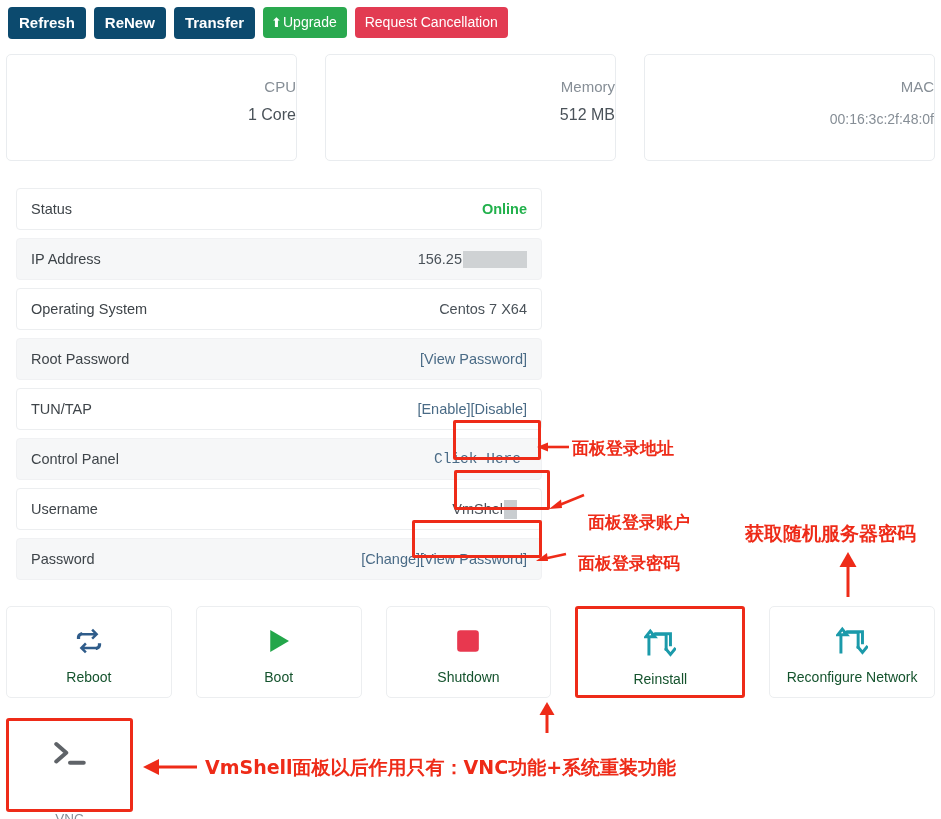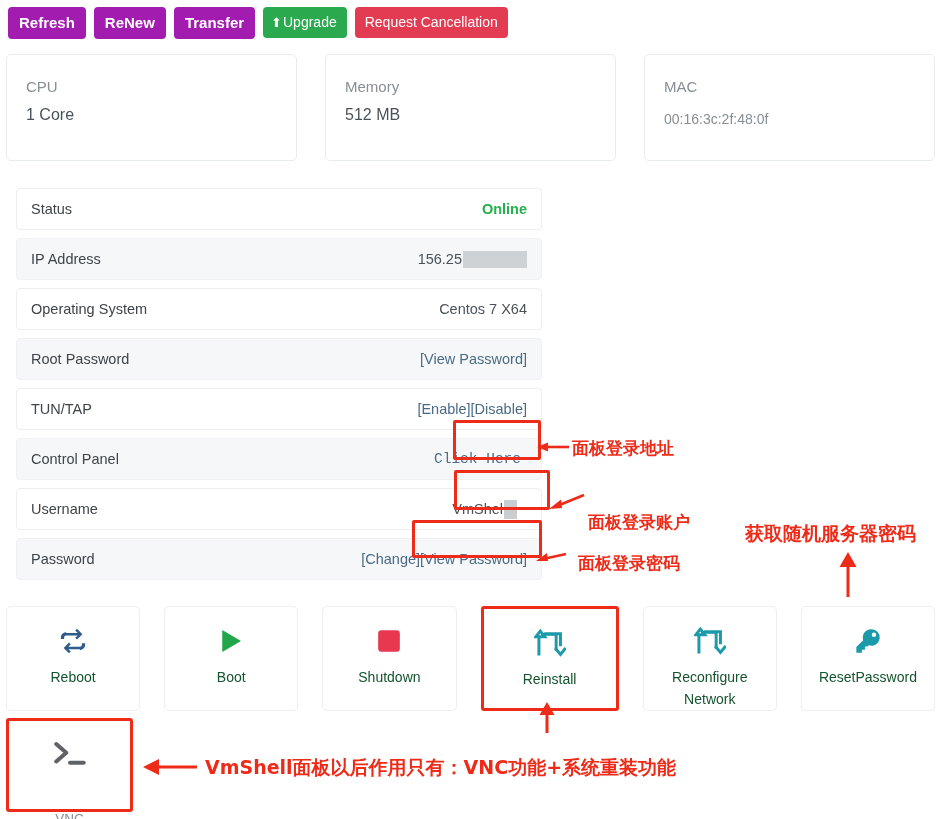--- a/index.html
+++ b/index.html
@@ -21,30 +21,30 @@
     border: none; border-radius: 4px;
     color: #ffffff;
     font-size: 15px;
     font-weight: bold;
     line-height: 1;
     padding: 8px 11px 9px 11px;
     cursor: pointer;
     white-space: nowrap;
     font-family: "Liberation Sans", "DejaVu Sans", sans-serif;
   }
-  .btn-blue   { background: #a21caf; }
+  .btn-blue   { background: #0c4a6e; }
   .btn-green  { background: #2aa94f; font-weight: normal; font-size: 14px; padding: 8px 10px 9px 8px; }
   .btn-red    { background: #e23b52; font-weight: normal; font-size: 14px; padding: 8px 10px 9px 10px; }
   .up-arrow { font-size: 13px; margin-right: 1px; display: inline-block; }
 
   
   .cards {
     position: absolute; left: 6px; top: 54px;
     width: 929px;
-    display: flex; gap: 28px;
+    display: flex; gap: 28px; text-align: right;
   }
   .card {
     flex: 1 1 0;
     height: 107px;
     border: 1px solid #e9ecef;
     border-radius: 5px;
     background: #fff;
     padding: 24px 0 0 19px;
   }
   .card-label { font-size: 15px; color: #868e96; line-height: 1; }
@@ -289,28 +289,20 @@
       <svg width="32" height="30" viewBox="0 0 26 24" fill="none" stroke="#1b9aaa" stroke-width="2.4" stroke-linecap="square">
         <path d="M4 21V7l-2.6 0 3.7-4.6L8.8 7H6.1"></path>
         <path d="M7 5h11v12"></path>
         <path d="M21.5 13.5V4.5h-12"></path>
         <path d="M18 17l3.5 4.3L25 17"></path>
       </svg>
     </span>
     <span class="lbl">Reconfigure Network</span>
   </div>
 
-  <div class="action">
-    <span class="ico">
-      <svg width="28" height="28" viewBox="0 0 24 24" fill="#1b9aaa">
-        <path d="M14.5 2a7 7 0 0 0-6.6 9.3L2 17.2V22h4.8v-2.6h2.6v-2.6h2.2l1.2-1.2A7 7 0 1 0 14.5 2zm2.6 6.6a1.9 1.9 0 1 1 0-3.8 1.9 1.9 0 0 1 0 3.8z"></path>
-      </svg>
-    </span>
-    <span class="lbl">ResetPassword</span>
-  </div>
 </div>
 
 <div class="vnc-wrap">
   <div class="vnc">
     <span class="ico">
       <svg width="36" height="30" viewBox="0 0 28 24" fill="none" stroke="#5f6368" stroke-width="3.2" stroke-linecap="round" stroke-linejoin="round">
         <path d="M3 4l8 7-8 7"></path>
         <path d="M14 19h11"></path>
       </svg>
     </span>

